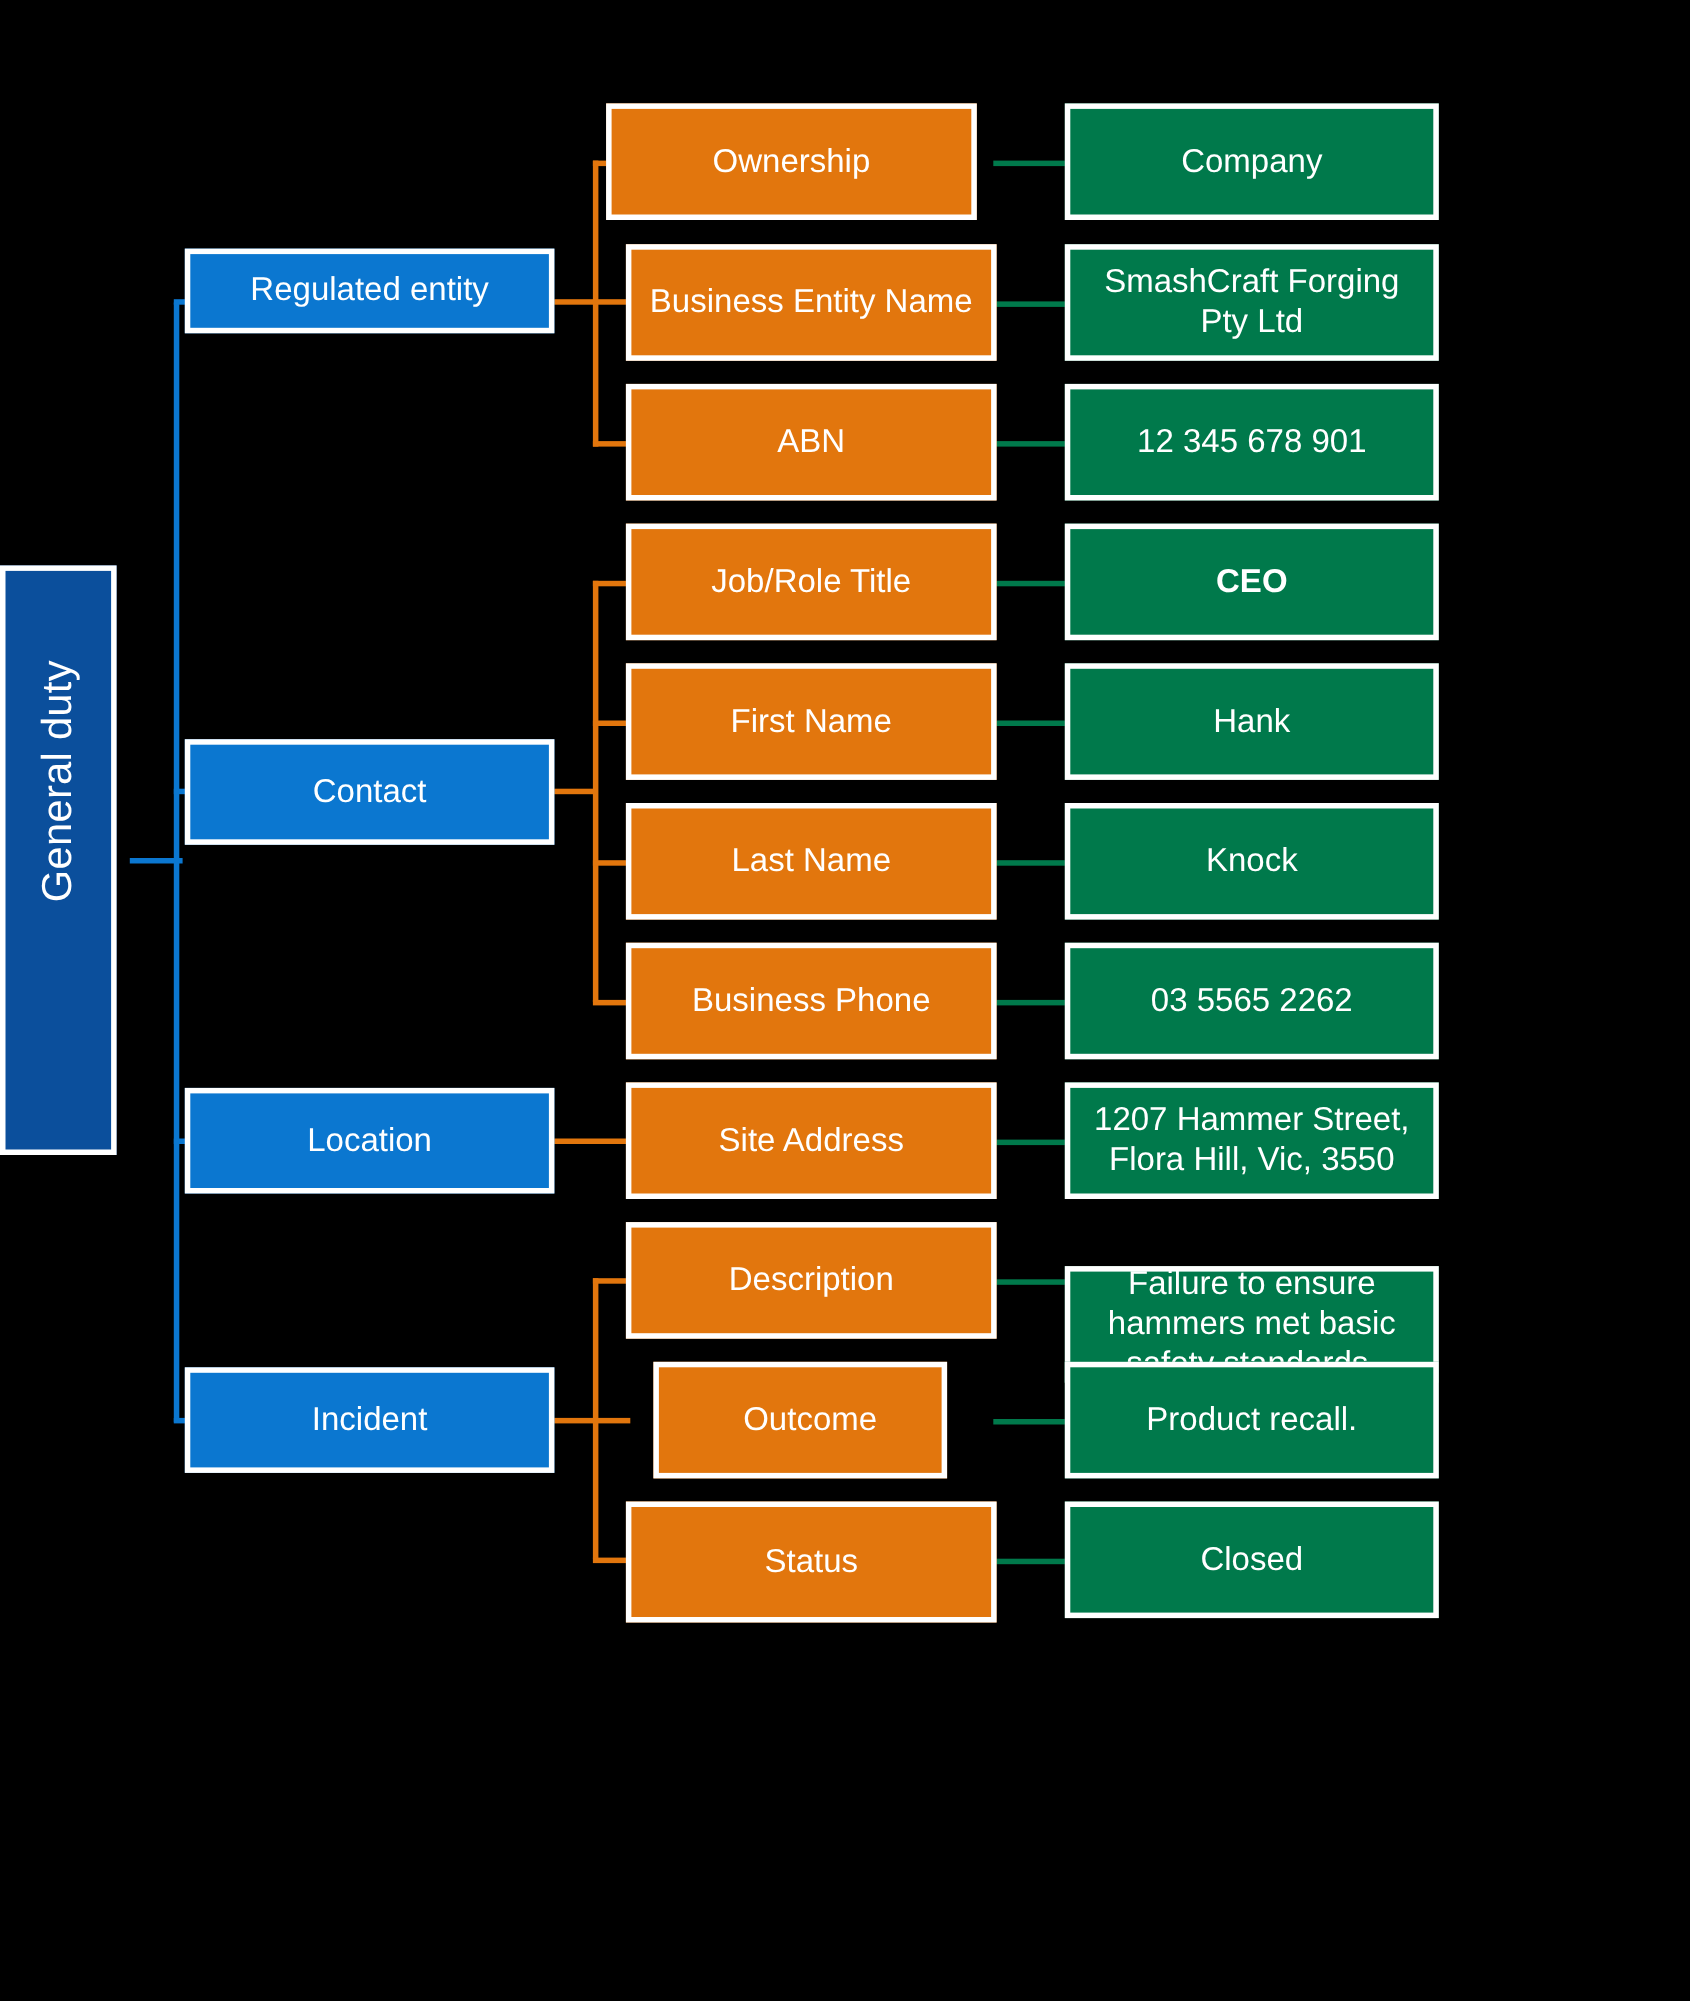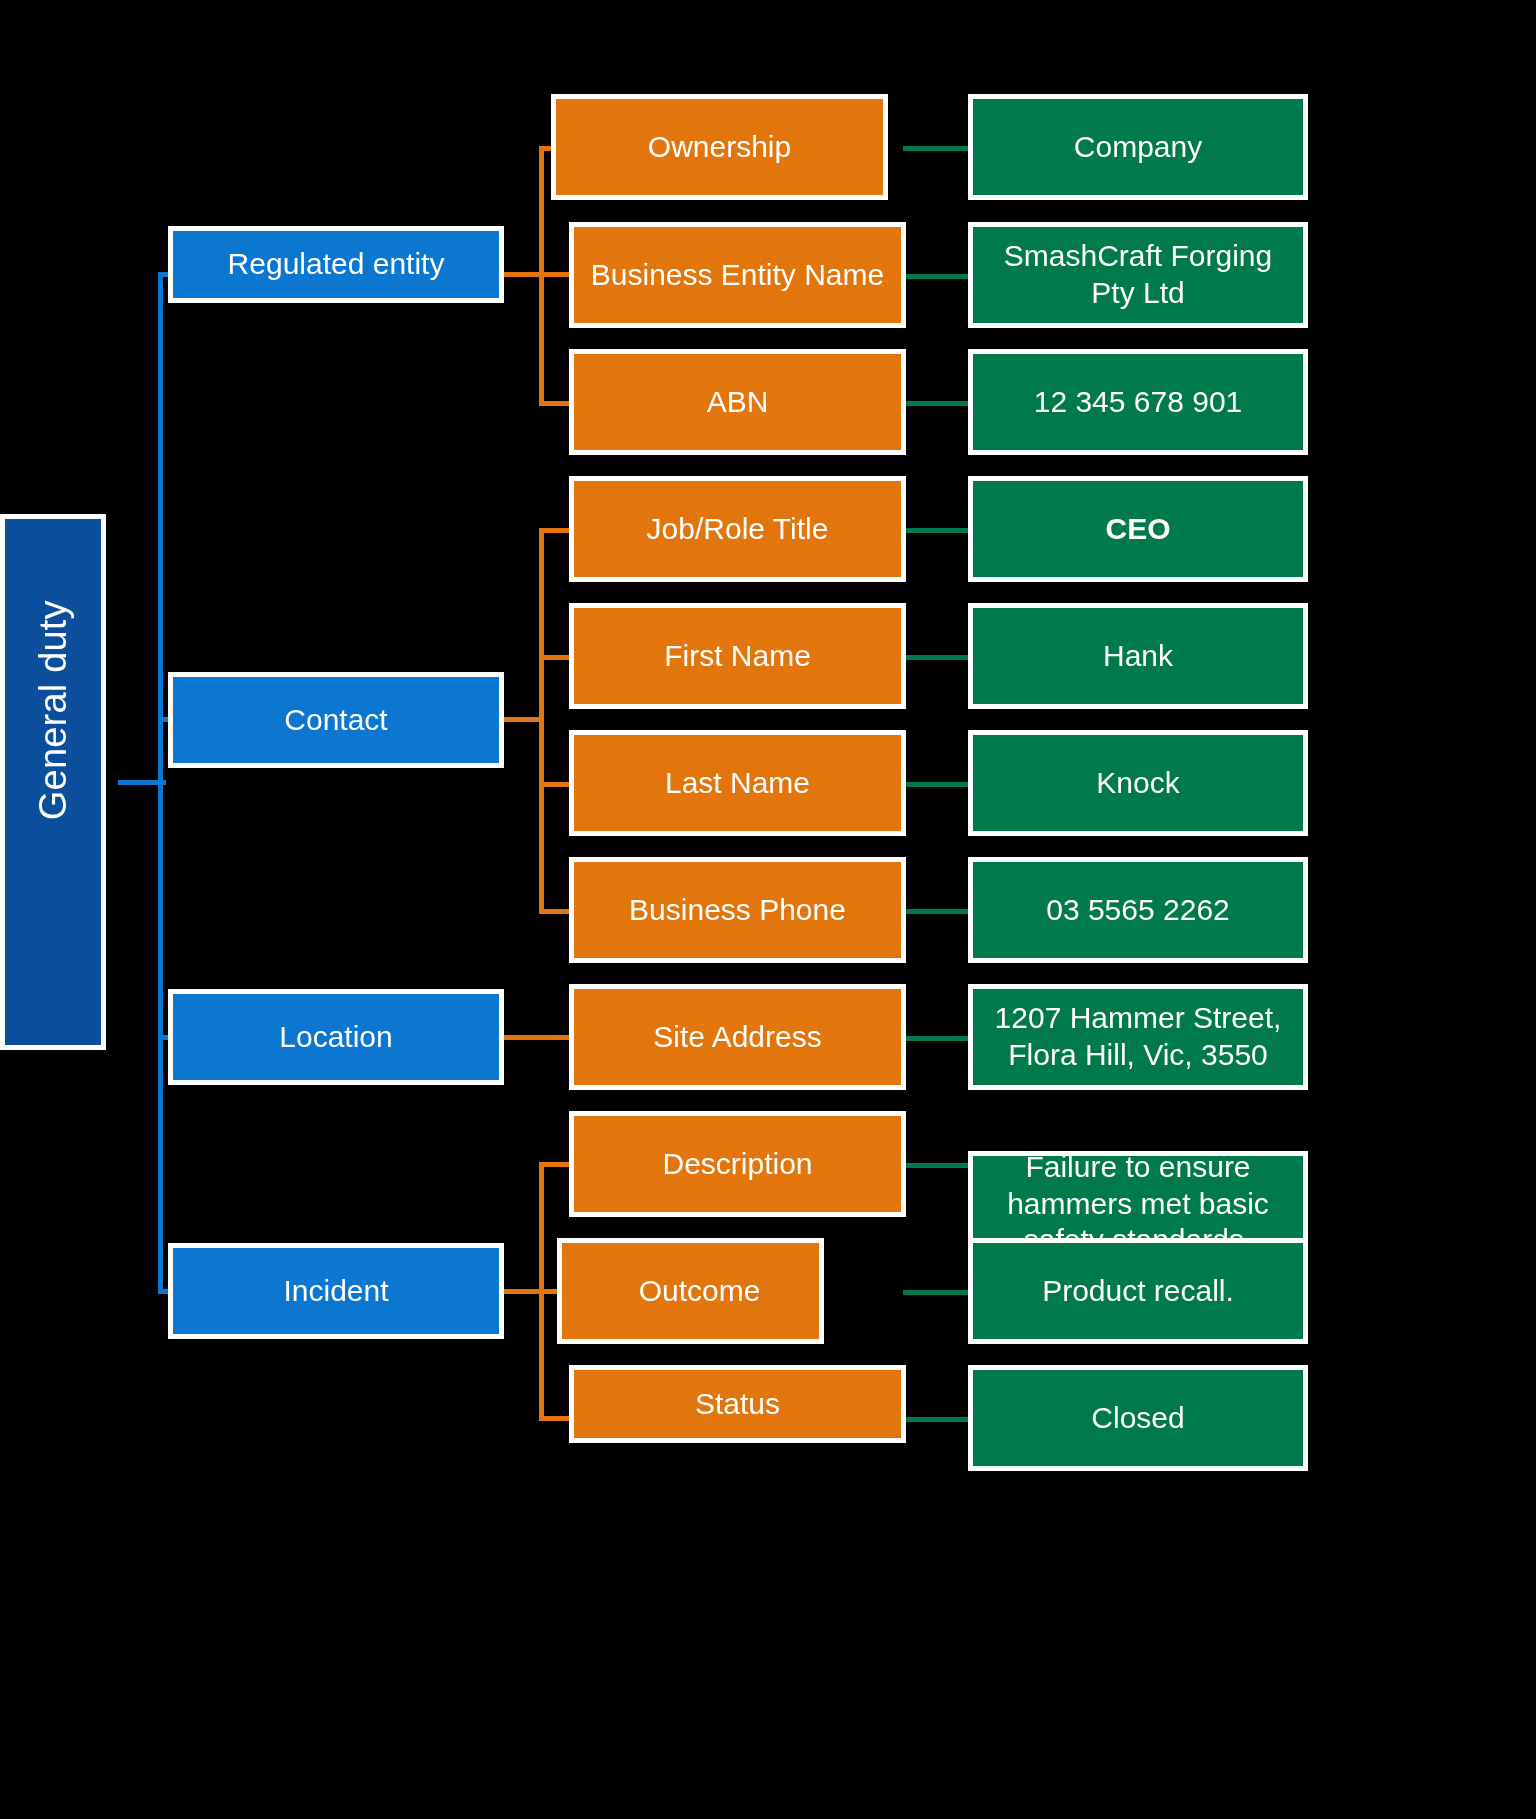--- a/index.html
+++ b/index.html
@@ -157,24 +157,24 @@
     <span class="label">Business Phone</span>
   </div>
 
   <div class="node lvl2" style="left:569px; top:984px; width:337px; height:106px;">
     <span class="label">Site Address</span>
   </div>
 
   <div class="node lvl2" style="left:569px; top:1111px; width:337px; height:106px;">
     <span class="label">Description</span>
   </div>
-  <div class="node lvl2" style="left:557px; top:1238px; width:267px; height:106px;padding-left:28px;">
+  <div class="node lvl2" style="left:594px; top:1238px; width:267px; height:106px;padding-left:28px;">
     <span class="label">Outcome</span>
   </div>
-  <div class="node lvl2" style="left:569px; top:1365px; width:337px; height:78px;">
+  <div class="node lvl2" style="left:569px; top:1365px; width:337px; height:110px;">
     <span class="label">Status</span>
   </div>
 
   <div class="node lvl3" style="left:968px; top:94px; width:340px; height:106px;">
     <span class="label">Company</span>
   </div>
   <div class="node lvl3" style="left:968px; top:222px; width:340px; height:106px;">
     <span class="label">SmashCraft Forging Pty Ltd</span>
   </div>
   <div class="node lvl3" style="left:968px; top:349px; width:340px; height:106px;">

